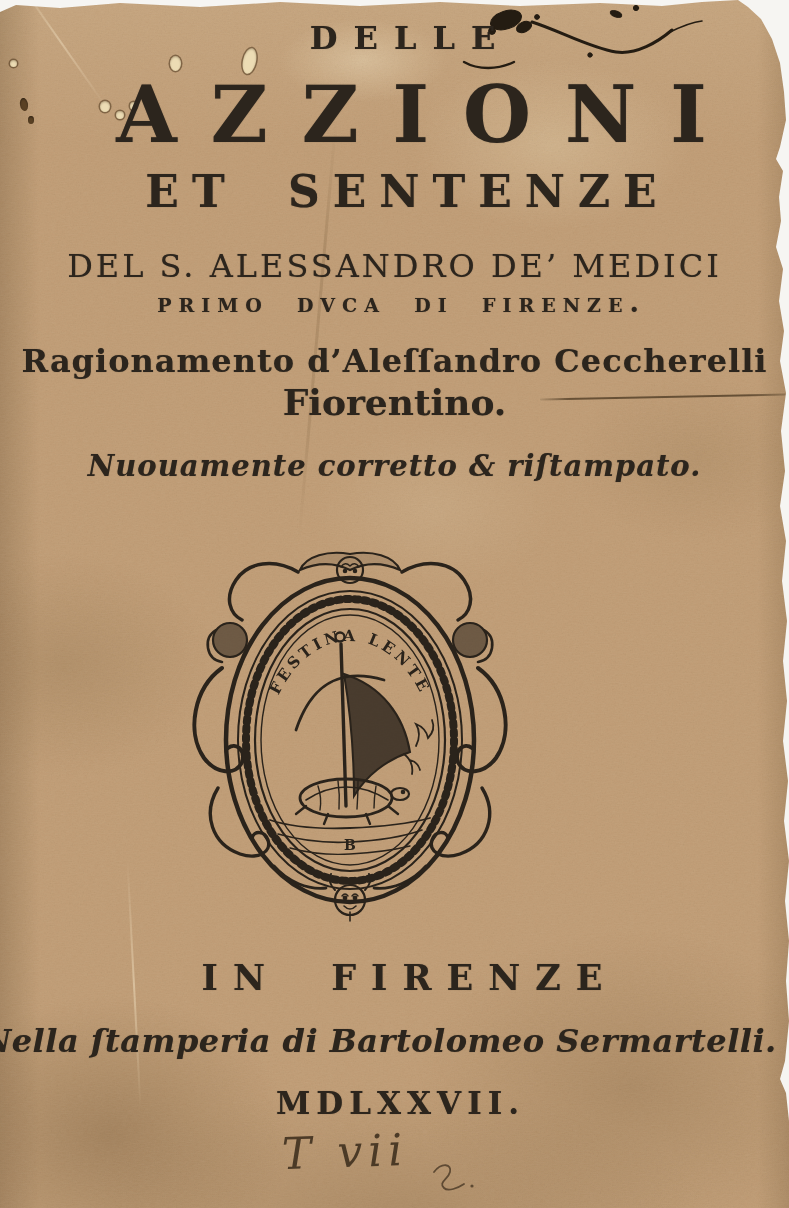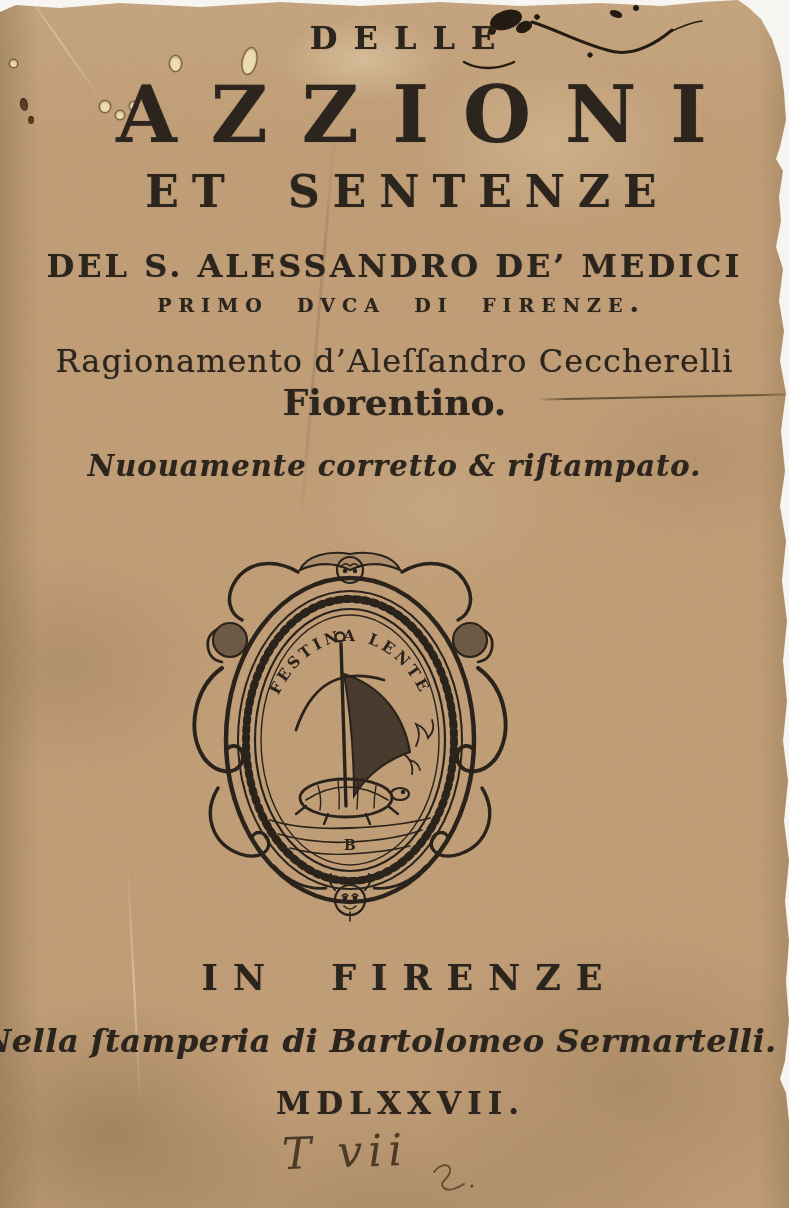--- a/index.html
+++ b/index.html
@@ -58,23 +58,23 @@
   
   .pen-line{position:absolute;left:540px;top:396px;width:246px;height:2px;
     background:linear-gradient(to right, rgba(82,62,38,.15), rgba(82,62,38,.8) 12%, rgba(72,54,32,.75) 85%, rgba(82,62,38,.35));
     transform:rotate(-1.2deg);border-radius:2px;}
   
   .line{position:absolute;left:0;width:100%;text-align:center;color:#2c251d;
     text-shadow:0 0 1px rgba(44,37,29,.45);white-space:nowrap;line-height:1;}
   .l-delle   {top:22px;  font-size:32px; font-weight:700; letter-spacing:16px; padding-left:16px;}
   .l-azzioni {top:76px;  font-size:78px; font-weight:700; letter-spacing:34px; padding-left:34px;}
   .l-et      {top:170px; font-size:44px; font-weight:700; letter-spacing:13px; word-spacing:22px; padding-left:13px;}
-  .l-del     {top:250px; font-size:32px; font-weight:700; letter-spacing:3px;}
+  .l-del     {top:250px; font-size:32px; font-weight:400; letter-spacing:3px;}
   .l-primo   {top:289px; font-size:27px; font-weight:700; font-variant:small-caps; letter-spacing:7px; word-spacing:12px; padding-left:7px; text-transform:lowercase;}
-  .l-ragiona {top:345px; font-size:32px; font-weight:400; letter-spacing:1px;}
+  .l-ragiona {top:345px; font-size:32px; font-weight:700; letter-spacing:1px;}
   .l-fioren  {top:384px; font-size:36px; font-weight:700;}
   .l-nuova   {top:452px; font-size:29px; font-weight:700; font-style:italic; letter-spacing:1px;}
   .l-firenze {top:960px; font-size:35px; font-weight:700; letter-spacing:15px; word-spacing:24px; padding-left:15px;}
   .l-stamp   {top:1025px;font-size:32px; font-weight:700; font-style:italic; letter-spacing:.5px; transform:translateX(-18px);}
   .l-anno    {top:1088px;font-size:31px; font-weight:700; letter-spacing:6px; padding-left:6px;}
   
   .shelfmark{position:absolute;left:282px;top:1126px;color:rgba(56,42,26,.85);
     font-style:italic;font-size:44px;letter-spacing:6px;transform:rotate(-2deg);
     text-shadow:none;white-space:nowrap;}
   .shelf-squiggle{position:absolute;left:428px;top:1158px;pointer-events:none;}

